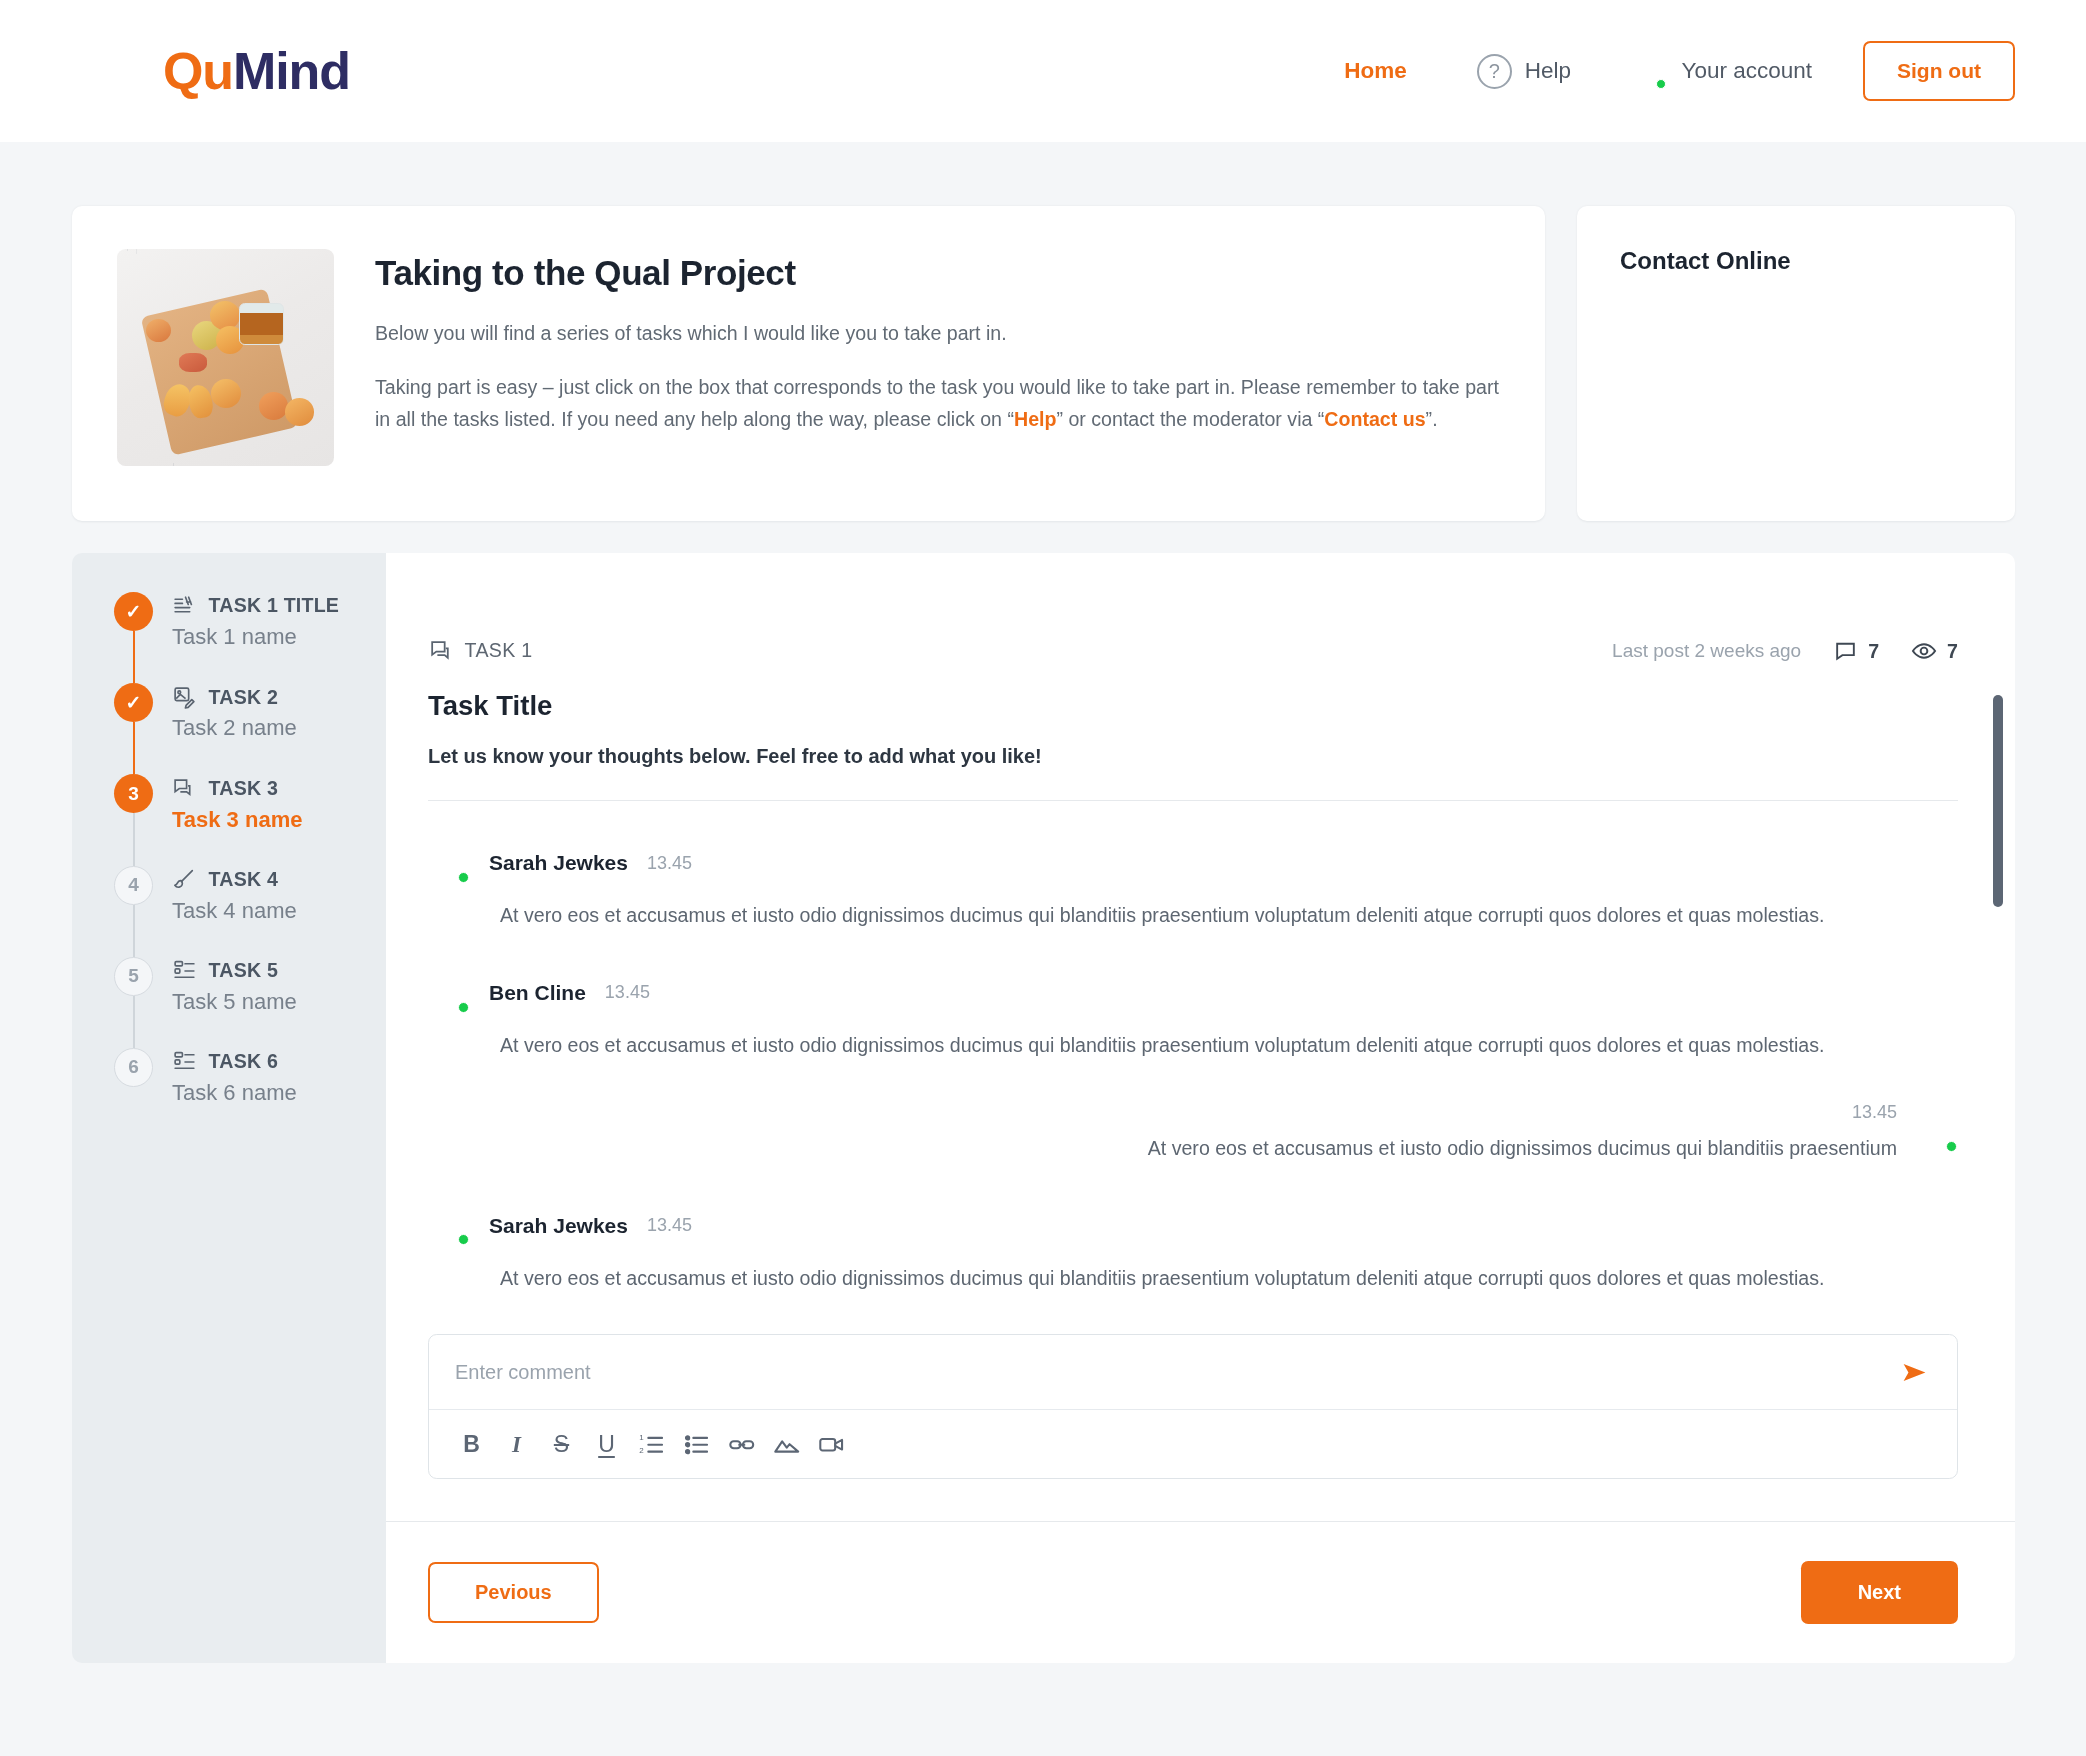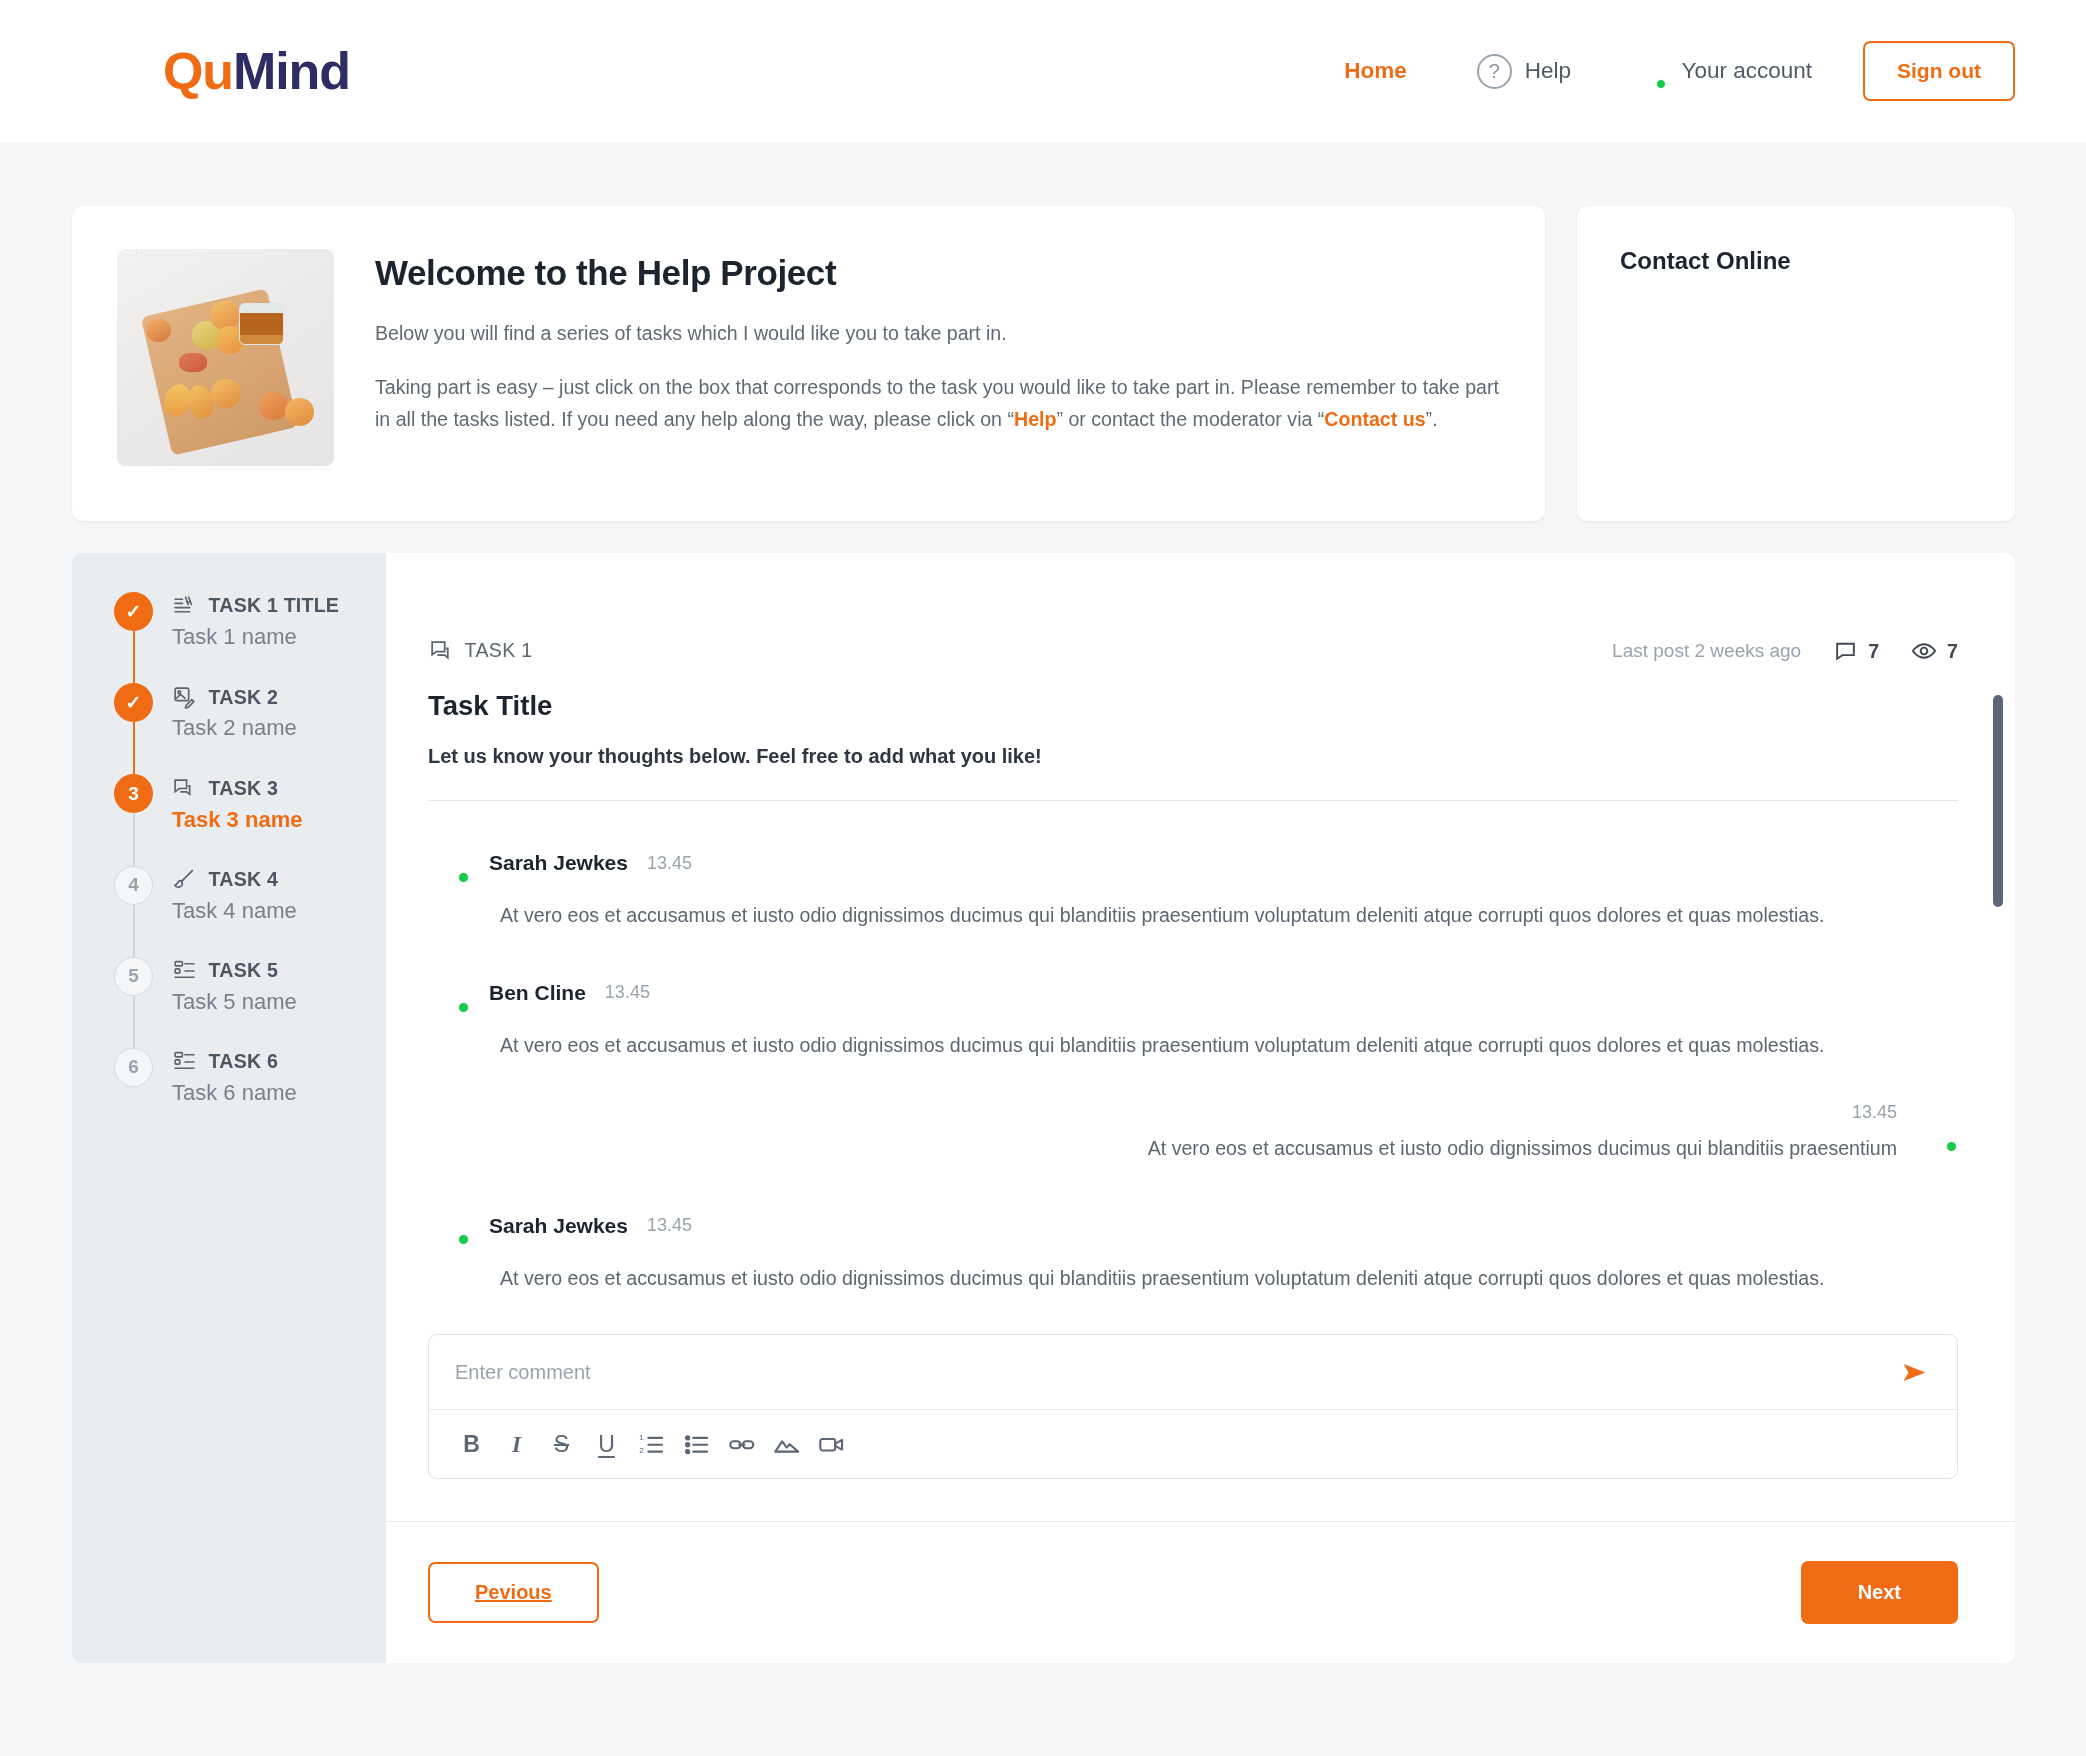--- a/index.html
+++ b/index.html
@@ -439,21 +439,21 @@
 
   .panel-footer {
     border-top: 1.4px solid #e6e9ec;
     margin-top: 42px;
     padding: 39px 57px 39px 42px;
     display: flex; align-items: center;
   }
   .btn-prev {
     border: 2.2px solid #ef6c14; color: #ef6c14; background: #fff;
     font-size: 20px; font-weight: 700; font-family: inherit;
-    padding: 17.4px 45px; border-radius: 7.2px; cursor: pointer; text-decoration: underline;
+    padding: 17.4px 45px; border-radius: 7.2px; cursor: pointer;
   }
   .btn-next {
     margin-left: auto;
     border: 0; background: #ef6c14; color: #fff;
     font-size: 20px; font-weight: 700; font-family: inherit;
     padding: 19.6px 57px; border-radius: 7.2px; cursor: pointer;
   }
 </style>
 </head>
 <body>
@@ -492,21 +492,21 @@
         <div class="pch p3"></div>
           <div class="pch p10"></div>
           <div class="pch p8"></div>
         <div class="pch p9"></div>
           <div class="pch p5"></div>
           <div class="pch p6"></div>
         <div class="pch p7"></div>
         <div class="jar"></div>
       </div>
       <div class="welcome-body">
-        <div class="welcome-title">Welcome to the Help Project</div>
+        <div class="welcome-title">Taking to the Qual Project</div>
         <p class="welcome-p">Below you will find a series of tasks which I would like you to take part in.</p>
         <p class="welcome-p"><span>Taking part is easy – just click on the box that corresponds to the task you would like to take part in. Please remember to take part in all the tasks listed. If you need any help along the way, please click on “</span><a class="lnk" href="#">Help</a><span>” or contact the moderator via “</span><a class="lnk" href="#">Contact us</a><span>”.</span></p>
       </div>
     </div>
 
     <div class="card online-card">
       <div class="online-title">Contact Online</div>
       <div class="online-grid" id="online-grid">
           <div class="av a-man1"><span class="face"></span></div>
           <div class="av a-w1"><span class="face"></span></div>

